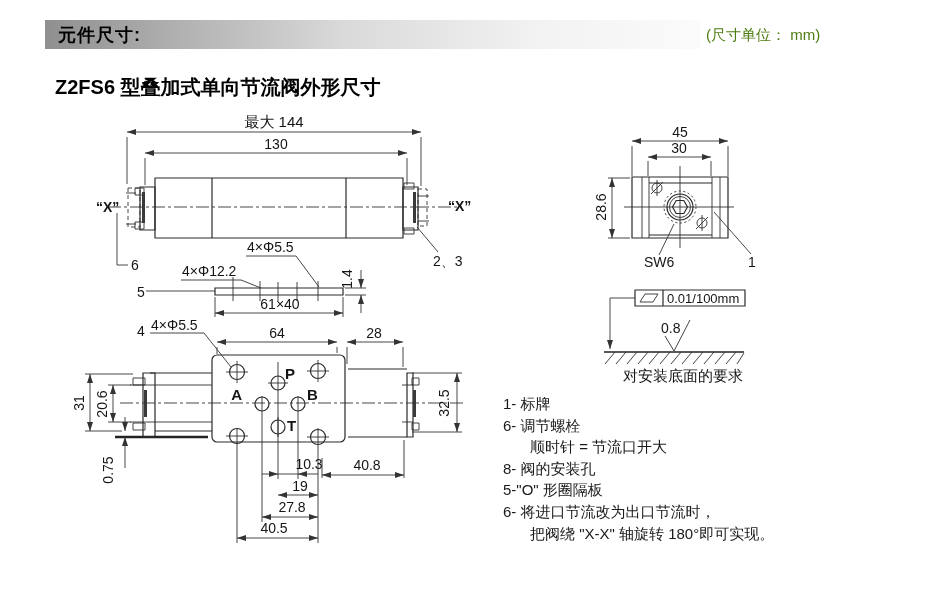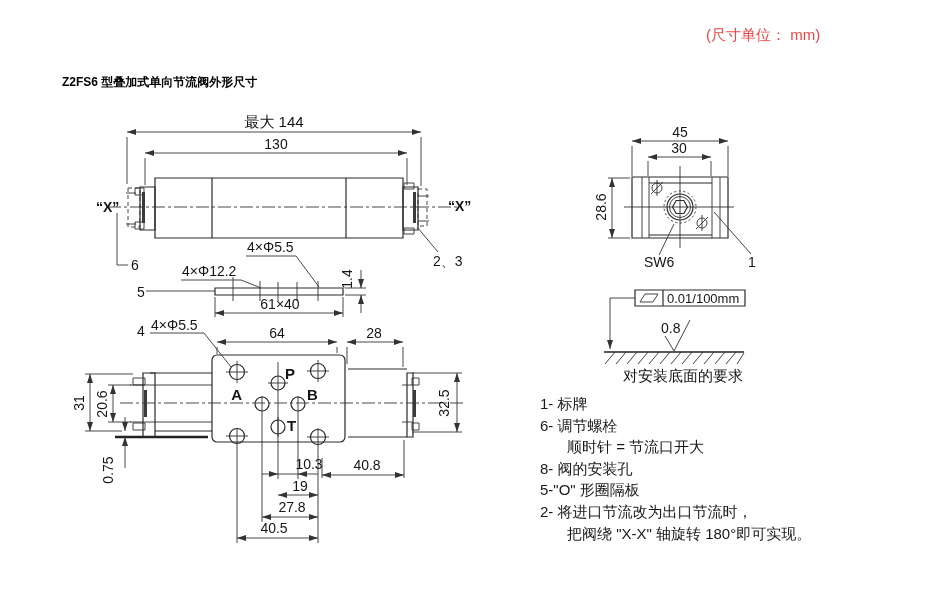--- a/index.html
+++ b/index.html
@@ -2,43 +2,46 @@
 <html><head>
 <meta charset="utf-8">
 <style>
   html,body{margin:0;padding:0;background:#ffffff;}
   #page{position:relative;width:930px;height:595px;background:#fff;overflow:hidden;
         font-family:"Liberation Sans",sans-serif;color:#111;}
   .header-bar{position:absolute;left:45px;top:20px;width:655px;height:29px;
         background:linear-gradient(to right,#8f8f8f,#d9d9d9 45%,#f2f2f2 75%,#fbfbfb);
         display:flex;align-items:center;}
   .header-bar .title{font-size:18px;font-weight:bold;color:#000;padding-left:13px;letter-spacing:1px;}
-  .unit-note{position:absolute;left:706px;top:26px;font-size:15px;color:#ef4444;}
-  .drawing-title{position:absolute;left:62px;top:74px;font-size:12px;font-weight:bold;color:#000;}
+  .unit-note{position:absolute;left:706px;top:26px;font-size:15px;color:#4d7c0f;}
+  .drawing-title{position:absolute;left:55px;top:74px;font-size:20px;font-weight:bold;color:#000;}
   svg{position:absolute;left:0;top:0;}
   svg *{vector-effect:non-scaling-stroke;}
   .ln{stroke:#2a2a2a;stroke-width:1.2;fill:none;}
   .lt{stroke:#2f2f2f;stroke-width:0.9;fill:none;}
   .dim{stroke:#333;stroke-width:0.9;fill:none;}
   .cl{stroke:#333;stroke-width:0.9;fill:none;stroke-dasharray:13 3 3 3;}
   .hid{stroke:#333;stroke-width:0.9;fill:none;stroke-dasharray:4 3;}
   .bar{fill:#3a3a3a;stroke:none;}
   .t{font-family:"Liberation Sans",sans-serif;font-size:14px;fill:#151515;}
   .ts{font-size:15px;}
   .tb{font-weight:bold;}
   .tsm{font-size:13px;}
   .legend{position:absolute;left:503px;top:393px;width:425px;font-size:15px;color:#1a1a1a;}
-  .legend .row{line-height:21.6px;white-space:nowrap;margin-left:37px;}
+  .legend .row{line-height:21.6px;white-space:nowrap;}
   .legend .indent{padding-left:27px;}
 </style>
 </head>
 <body>
 
 <div id="page">
 
+  <div class="header-bar">
+    <span class="title">元件尺寸:</span>
+  </div>
   <div class="unit-note">(尺寸单位： mm)</div>
   <div class="drawing-title">Z2FS6 型叠加式单向节流阀外形尺寸</div>
 
   <svg width="930" height="595" viewBox="0 0 930 595">
     <defs>
       <marker id="arr" viewBox="0 0 10 8" refX="9.5" refY="4" markerWidth="10" markerHeight="8" orient="auto-start-reverse" markerUnits="userSpaceOnUse">
         <path d="M0.5,1 L9.5,4 L0.5,7 Z" fill="#333"></path>
       </marker>
     </defs>
 
@@ -301,17 +304,17 @@
       <text class="t ts" x="683" y="381" text-anchor="middle">对安装底面的要求</text>
     </g>
   </svg>
 
   <div class="legend">
     <div class="row">1- 标牌</div>
     <div class="row">6- 调节螺栓</div>
     <div class="row indent">顺时针 = 节流口开大</div>
     <div class="row">8- 阀的安装孔</div>
     <div class="row">5-"O" 形圈隔板</div>
-    <div class="row">2- 将进口节流改为出口节流时，</div>
+    <div class="row">6- 将进口节流改为出口节流时，</div>
     <div class="row indent">把阀绕 "X-X" 轴旋转 180°即可实现。</div>
   </div>
 
 </div>
 
 </body></html>

